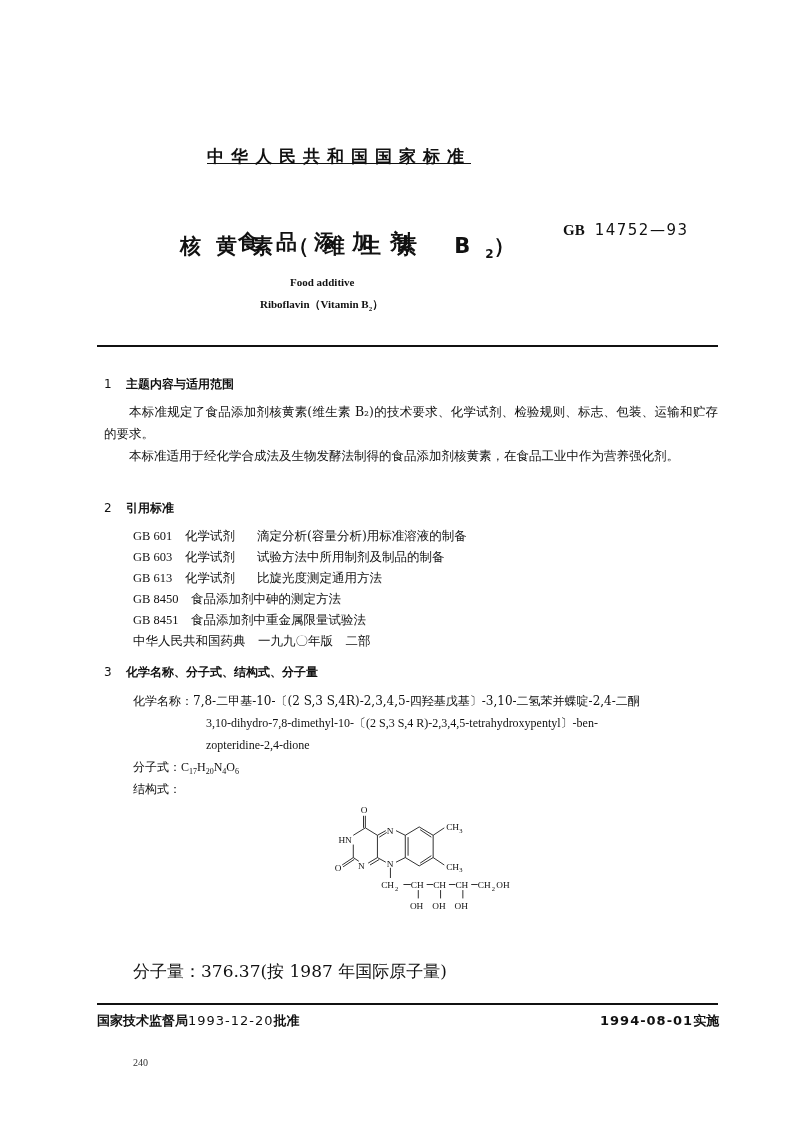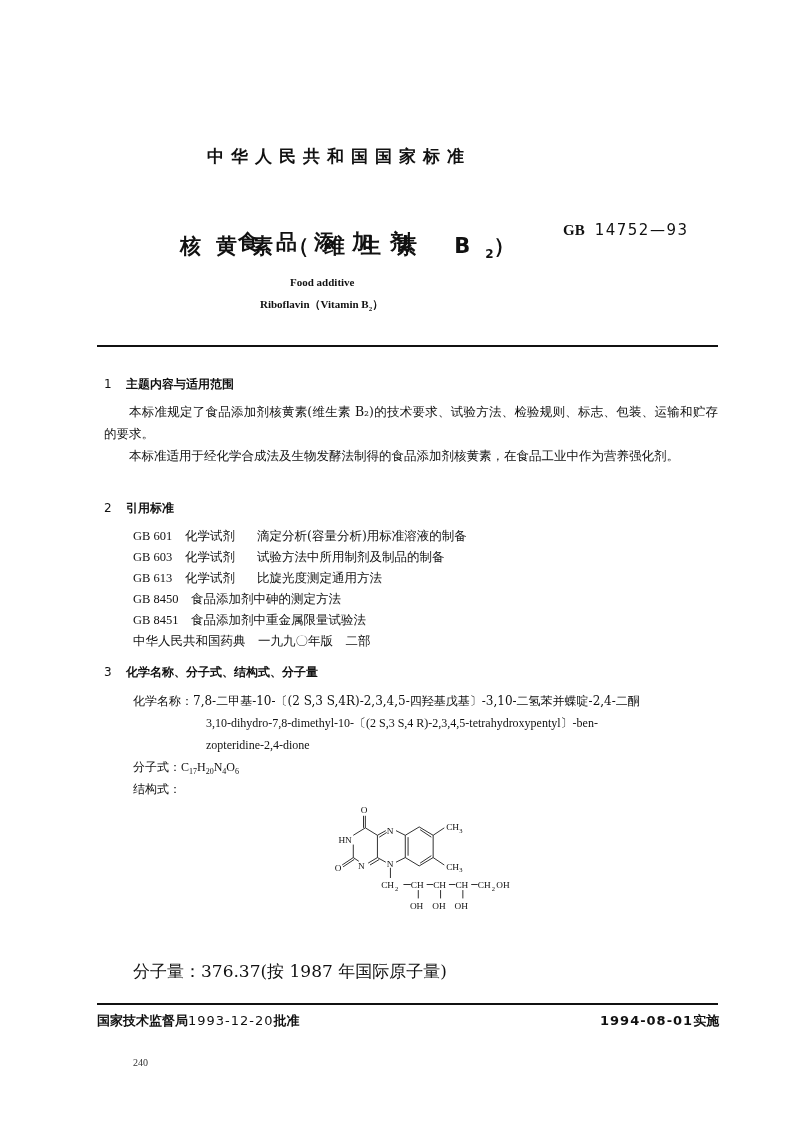--- a/index.html
+++ b/index.html
@@ -6,21 +6,21 @@
     body {
       width: 796px; height: 1122px; position: relative; overflow: hidden;
       font-family: "DejaVu Serif", "Liberation Serif", serif;
       color: #111;
     }
     .abs { position: absolute; }
     .cn-heading {
       font-family: "DejaVu Sans", "Liberation Sans", sans-serif;
       font-weight: bold;
     }
-    #std-header { left: 207px; top: 145px; font-size: 17px; letter-spacing: 7px; }
+    #std-header { left: 207px; top: 145px; font-size: 17px; letter-spacing: 7px; text-decoration: underline; }
     #title-1 { left: 238px; top: 200px; font-size: 21px; letter-spacing: 17px; margin-top: 28px; }
     #title-2 { left: 180px; top: 232px; font-size: 21px; letter-spacing: 15px; }
     #title-2 sub { font-size: 12px; letter-spacing: 0; }
     #gb-code { left: 563px; top: 221px; font-size: 15px; font-family: "DejaVu Sans", sans-serif; }
     #gb-code .gb { font-family: "Liberation Serif", serif; font-weight: bold; margin-right: 10px; }
     #gb-code .num { letter-spacing: 1.5px; }
     #en-1 { left: 290px; top: 276px; font-size: 11px; font-weight: bold; font-family: "Liberation Serif", serif; }
     #en-2 { left: 260px; top: 297px; font-size: 11px; font-weight: bold; font-family: "Liberation Serif", serif; }
     #en-2 sub { font-size: 7px; }
 
@@ -52,21 +52,21 @@
 <div id="std-header" class="abs cn-heading">中华人民共和国国家标准</div>
 <div id="title-1" class="abs cn-heading">食品添加剂</div>
 <div id="title-2" class="abs cn-heading"><span>核黄素（维生素 B</span><sub>2</sub><span>）</span></div>
 <div id="gb-code" class="abs"><span class="gb">GB</span><span class="num">14752—93</span></div>
 <div id="en-1" class="abs">Food additive</div>
 <div id="en-2" class="abs"><span>Riboflavin（Vitamin B</span><sub>2</sub><span>）</span></div>
 
 <div id="rule-top" class="rule"></div>
 
 <div class="abs sec-title cn-heading" style="top:376px;"><span class="num">1</span><span>主题内容与适用范围</span></div>
-<div class="abs para body-text" style="top:401px;">本标准规定了食品添加剂核黄素(维生素 B₂)的技术要求、试验方法、检验规则、标志、包装、运输和贮存的要求。</div>
+<div class="abs para body-text" style="top:401px;">本标准规定了食品添加剂核黄素(维生素 B₂)的技术要求、化学试剂、检验规则、标志、包装、运输和贮存的要求。</div>
 <div class="abs para body-text" style="top:445px;">本标准适用于经化学合成法及生物发酵法制得的食品添加剂核黄素，在食品工业中作为营养强化剂。</div>
 
 <div class="abs sec-title cn-heading" style="top:500px;"><span class="num">2</span><span>引用标准</span></div>
 <div class="abs ref-item body-text" style="top:525px;"><span class="code">GB 601</span><span class="cat">化学试剂</span><span>滴定分析(容量分析)用标准溶液的制备</span></div>
 <div class="abs ref-item body-text" style="top:546px;"><span class="code">GB 603</span><span class="cat">化学试剂</span><span>试验方法中所用制剂及制品的制备</span></div>
 <div class="abs ref-item body-text" style="top:567px;"><span class="code">GB 613</span><span class="cat">化学试剂</span><span>比旋光度测定通用方法</span></div>
 <div class="abs ref-item body-text" style="top:588px;"><span class="code wide">GB 8450</span><span>食品添加剂中砷的测定方法</span></div>
 <div class="abs ref-item body-text" style="top:609px;"><span class="code wide">GB 8451</span><span>食品添加剂中重金属限量试验法</span></div>
 <div class="abs ref-item body-text" style="top:630px;"><span>中华人民共和国药典　一九九〇年版　二部</span></div>
 

